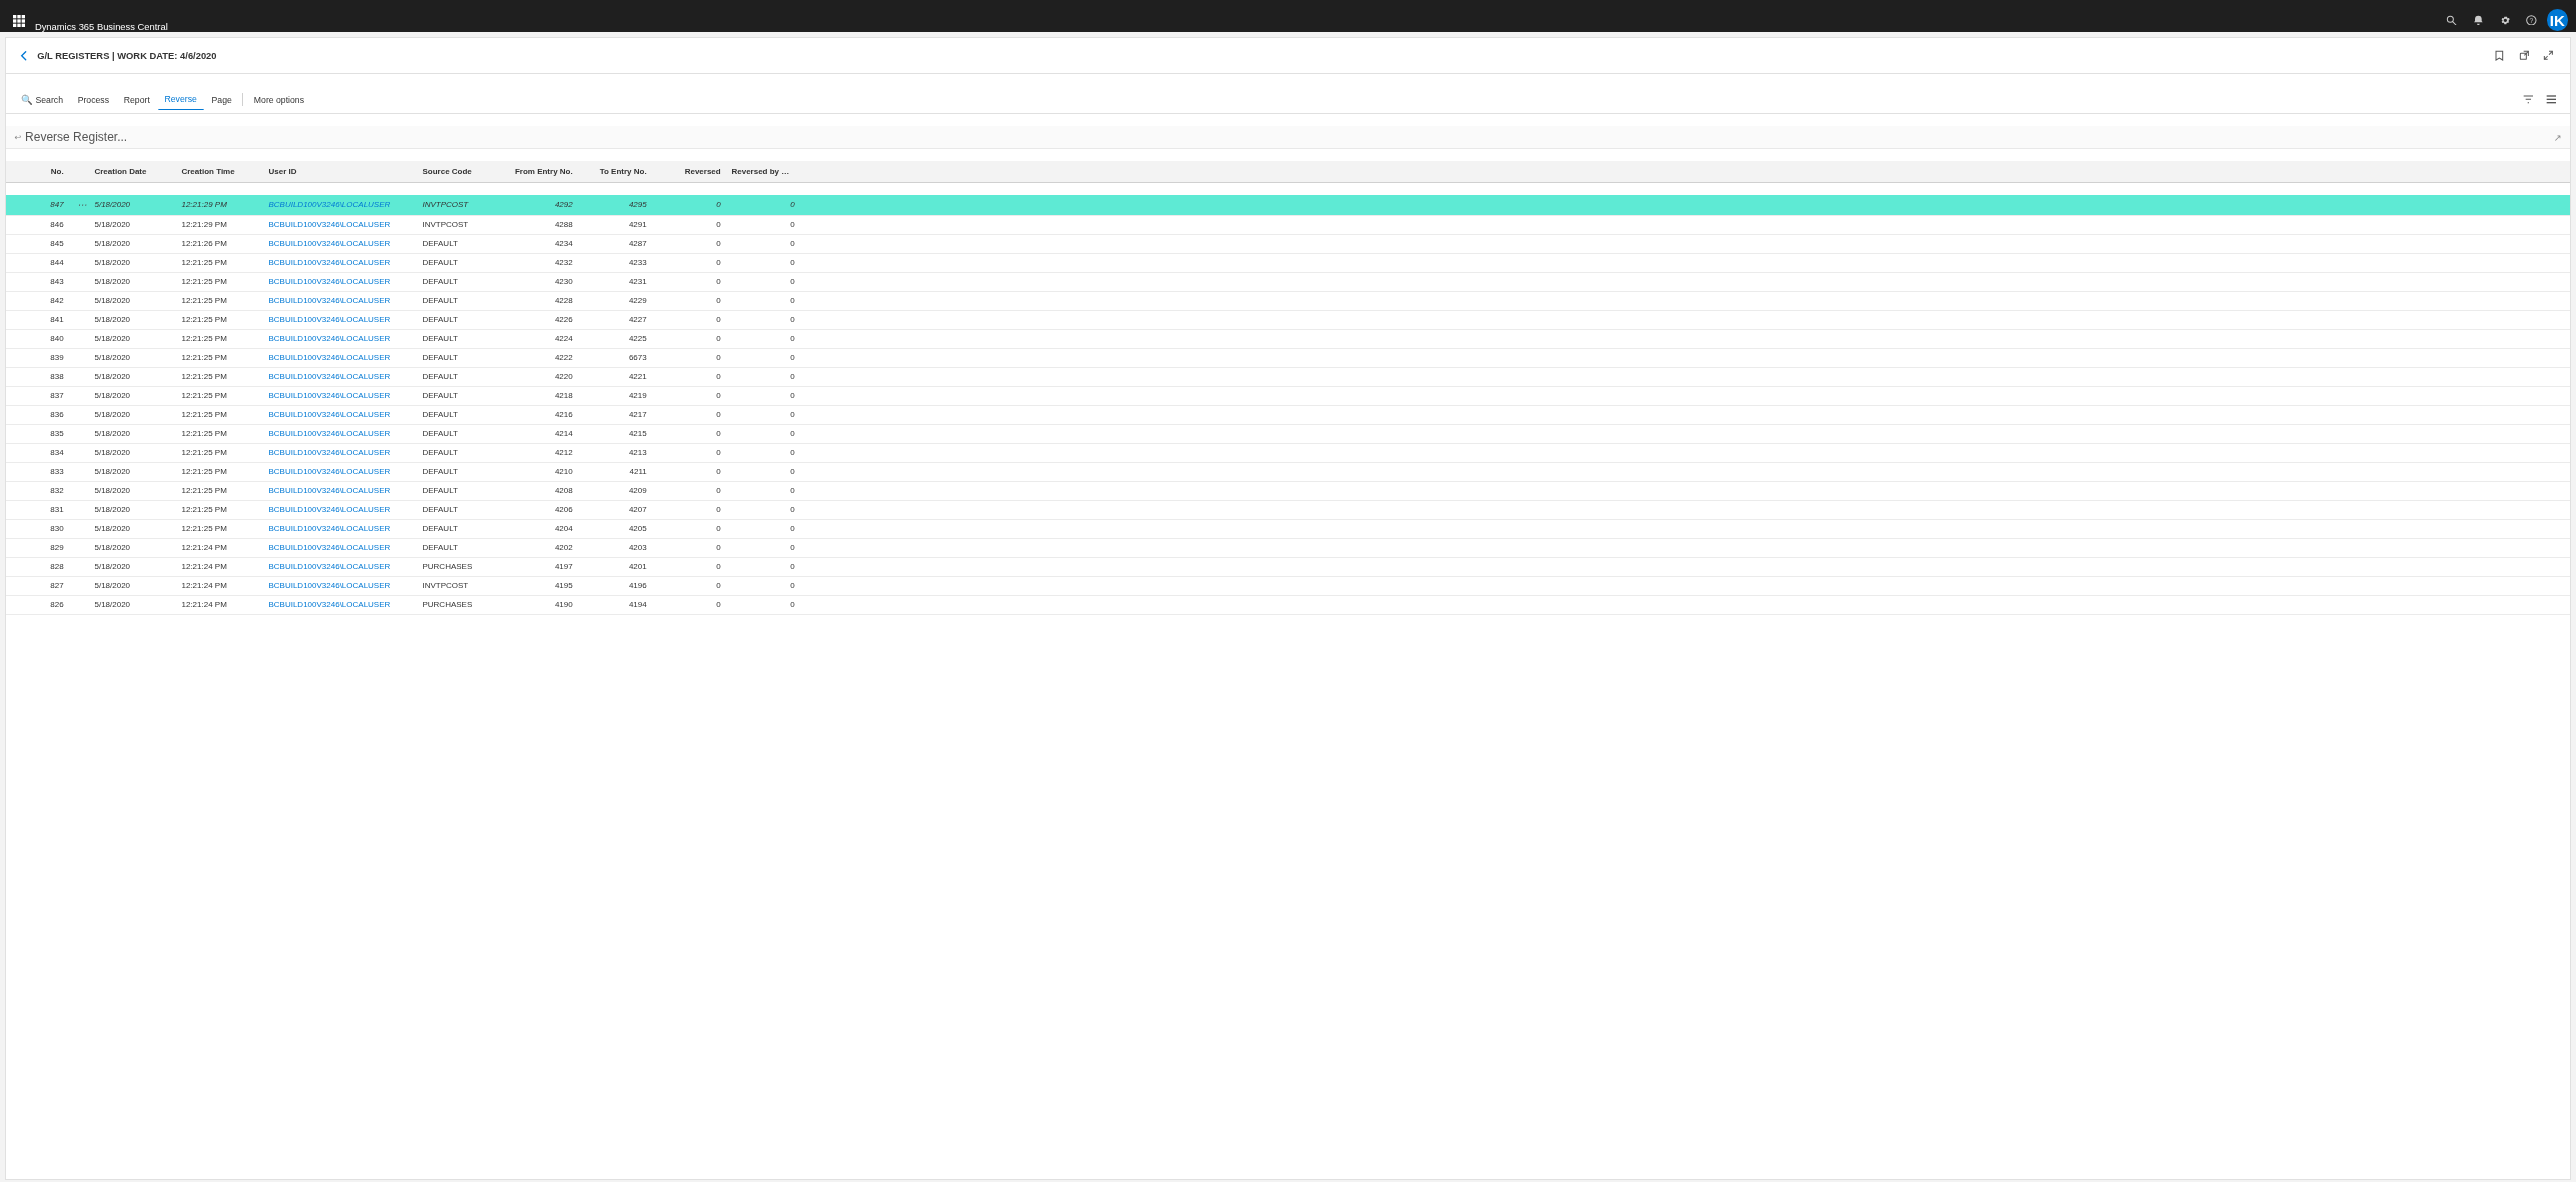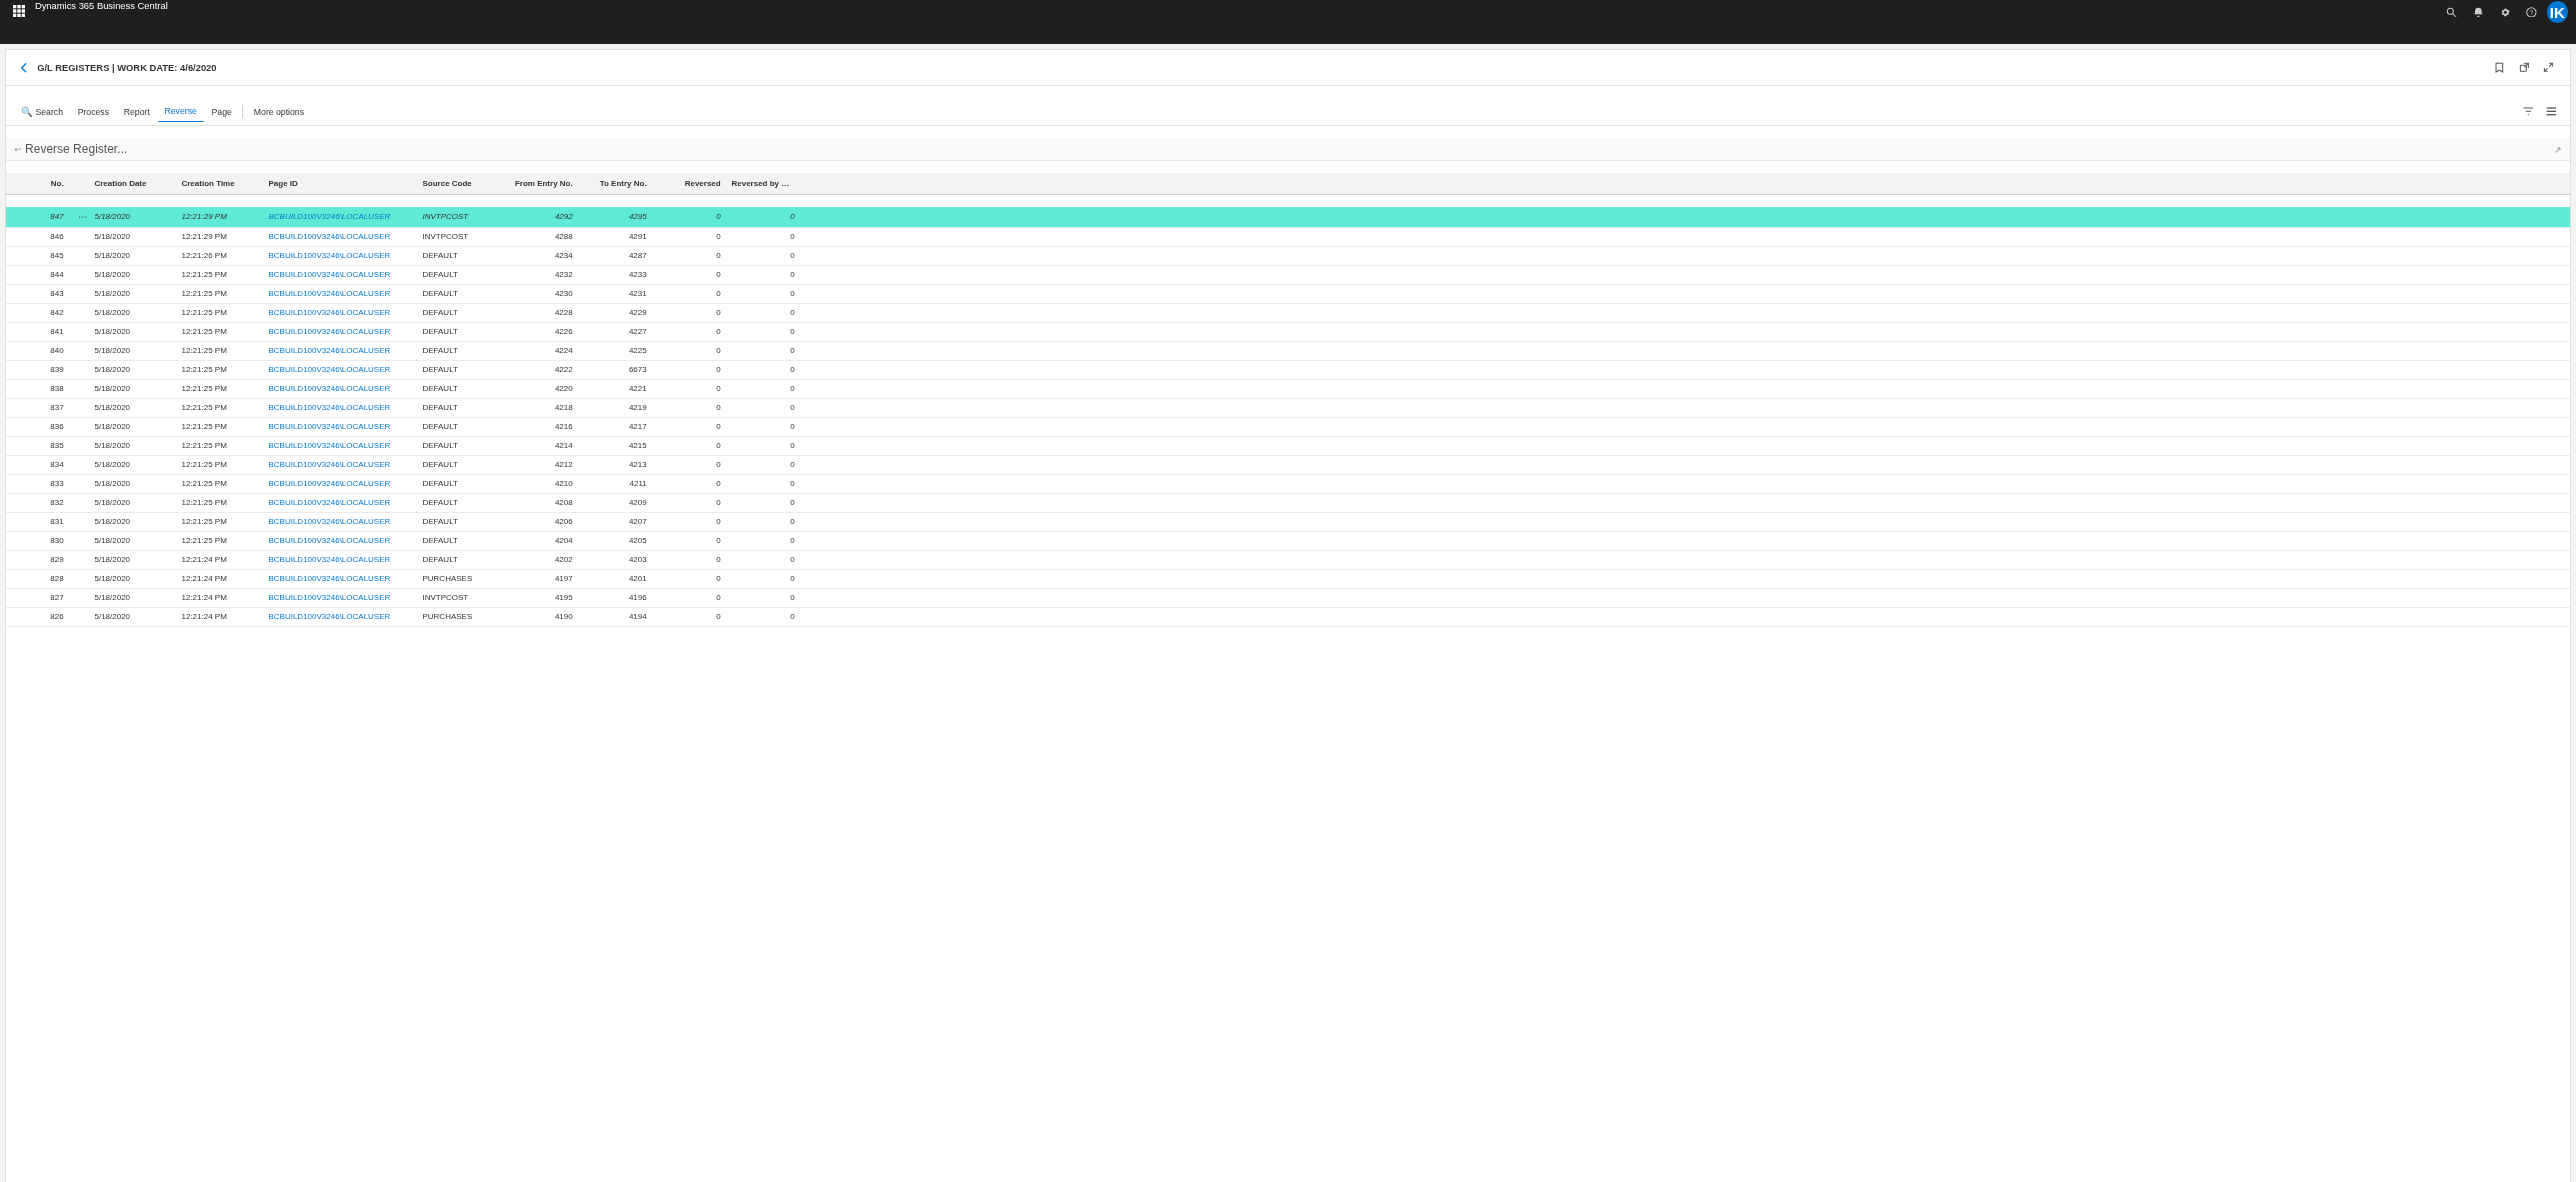--- a/index.html
+++ b/index.html
@@ -1,23 +1,23 @@
 <!DOCTYPE html>
 <html style="font-size:10.7px"><head>
   <meta charset="utf-8">
   <style>
     * { box-sizing: border-box; margin: 0; padding: 0; }
     body { font-family: 'Segoe UI', Arial, sans-serif; font-size: 8.7px; background: #f3f3f3; overflow: hidden; }
 
     
     .top-bar {
       background: #1f1f1f;
-      height: 44px;
+      height: 32px;
       display: flex;
-      align-items: flex-start;
+      align-items: flex-end;
       padding: 0 8px;
       color: #fff;
     }
     .top-bar-waffle {
       width: 21.5px; height: 21.5px;
       display: flex; align-items: center; justify-content: center;
       cursor: pointer; color: #fff; font-size: 12px; margin-right: 5.4px;
     }
     .top-bar-title {
       color: #fff; font-size: 9.4px; font-weight: 400; flex: 1;
@@ -274,21 +274,21 @@
     <span class="filter-bar-icon">↩</span>
     <span class="filter-bar-text">Reverse Register...</span>
     <div class="filter-bar-right">↗</div>
   </div>
 
   <div class="table-header">
     <div class="th right">No.</div>
     <div class="th"></div>
     <div class="th">Creation Date</div>
     <div class="th">Creation Time</div>
-    <div class="th">Page ID</div>
+    <div class="th">User ID</div>
     <div class="th">Source Code</div>
     <div class="th right">From Entry No.</div>
     <div class="th right">To Entry No.</div>
     <div class="th right">Reversed</div>
     <div class="th right">Reversed by Reg. No.</div>
   </div>
 
   <div class="table-area" id="table-body">
   <div class="table-row selected">
         <div class="td right">847</div>

